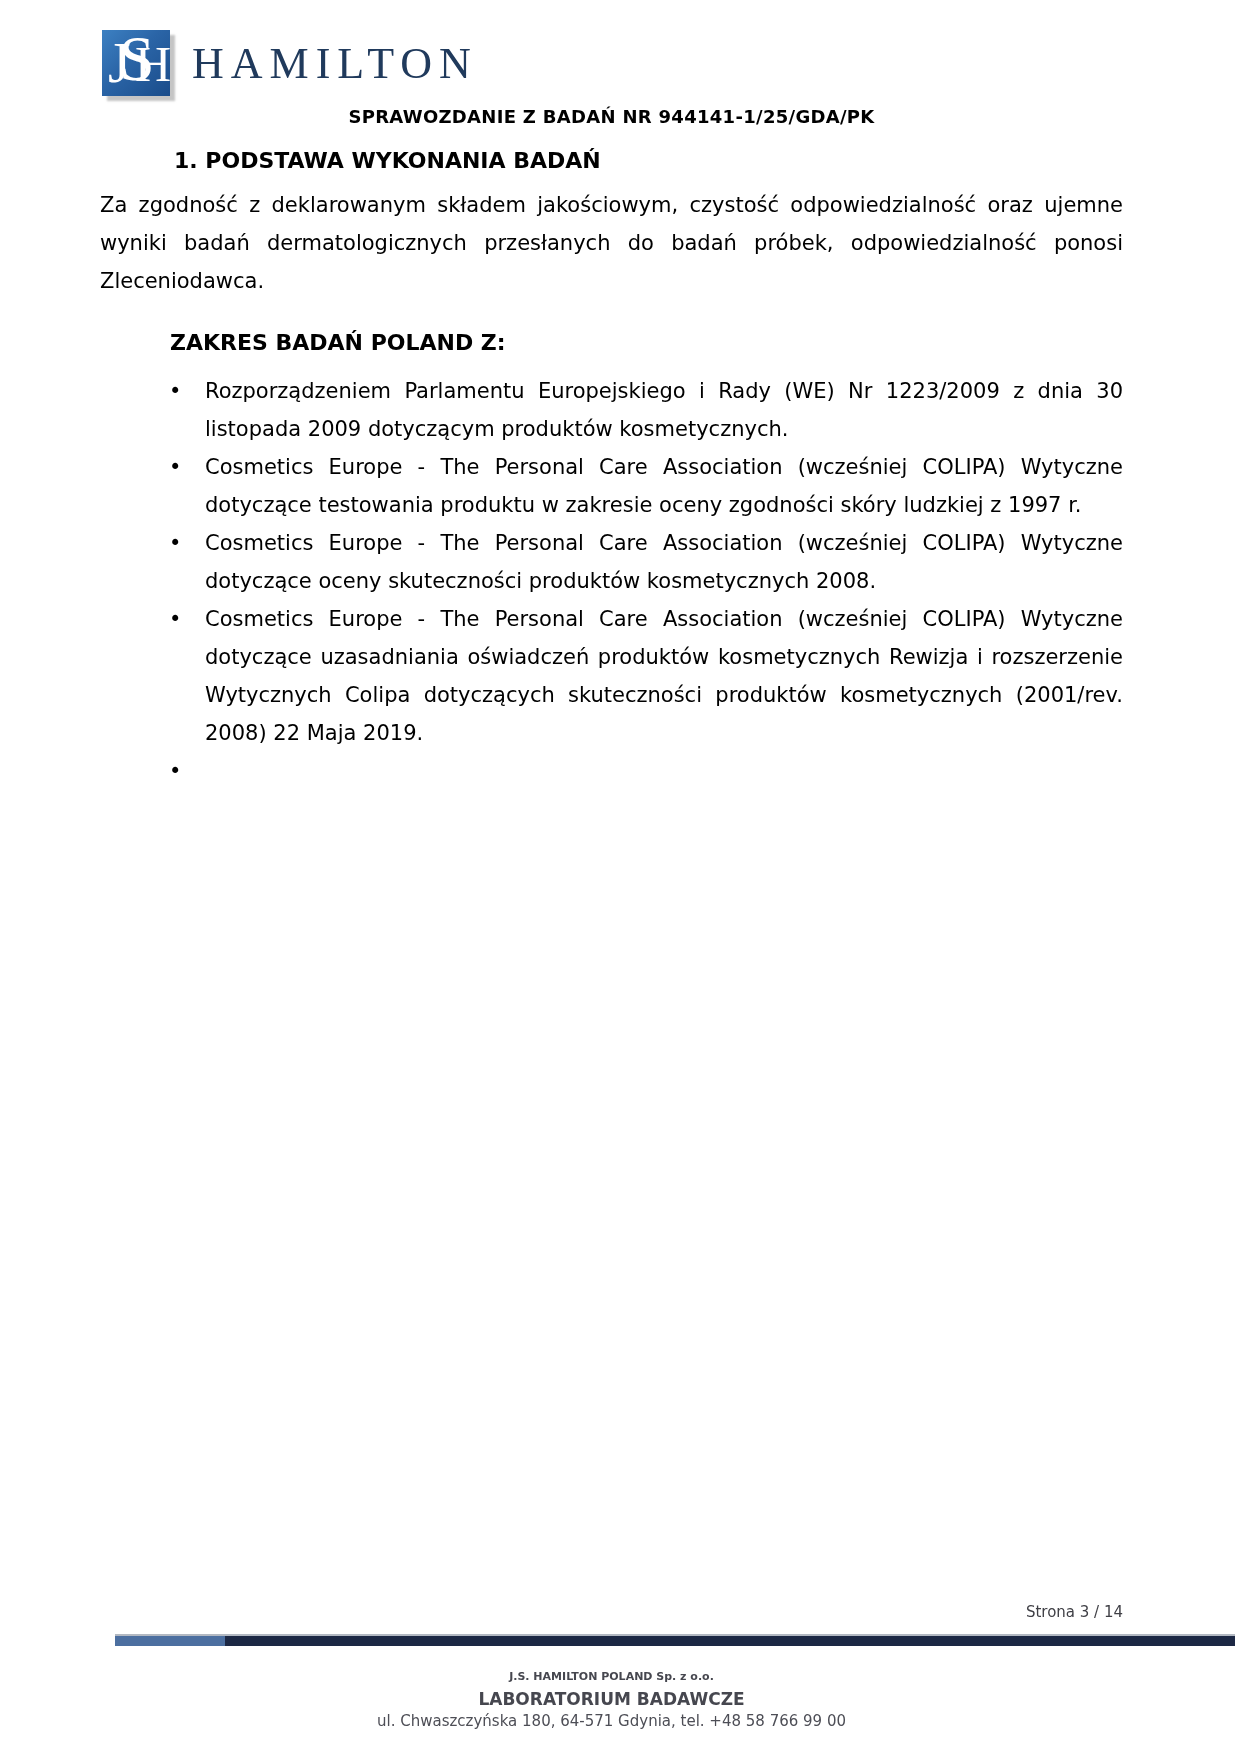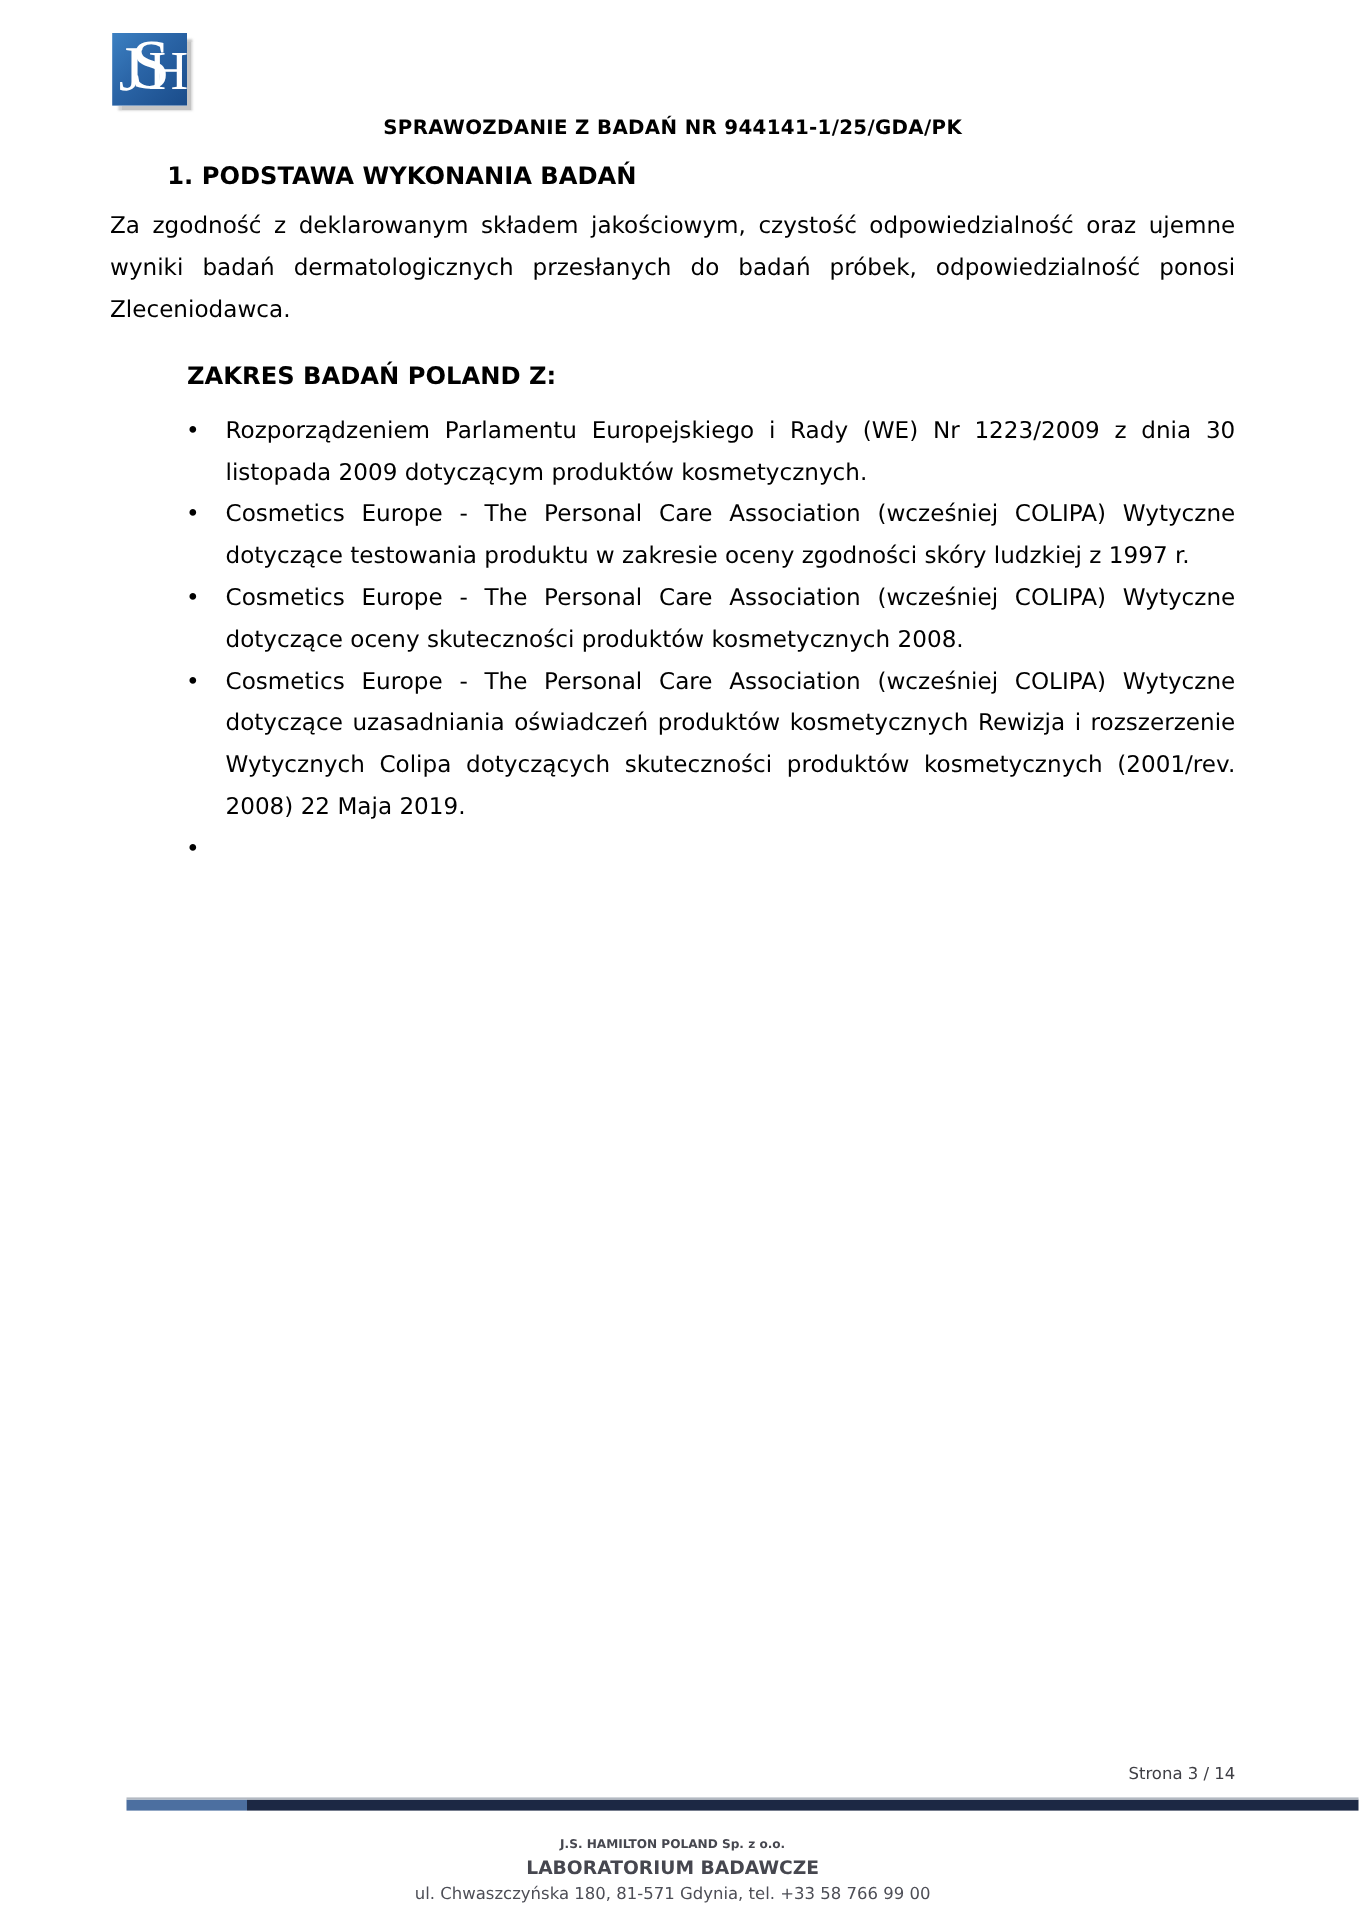--- a/index.html
+++ b/index.html
@@ -44,21 +44,21 @@
   
   .report-title {
     position: absolute;
     left: 100px; top: 106px; width: 1023px;
     text-align: center;
     font-size: 18px; font-weight: bold;
     letter-spacing: 0.3px;
   }
   .section-heading {
     position: absolute;
-    left: 152px; top: 148px;
+    left: 174px; top: 148px;
     font-size: 22px; font-weight: bold;
   }
 
   
   .lead-paragraph {
     position: absolute;
     left: 100px; top: 186px; width: 1023px;
     font-size: 21px; line-height: 38px;
     text-align: justify;
   }
@@ -113,20 +113,21 @@
 <body>
 
 <div class="page">
 
   <div class="logo-wrap">
     <div class="logo-square">
       <span class="logo-j">J</span>
       <span class="logo-s">S</span>
       <span class="logo-h">H</span>
     </div>
+    <div class="brand-name">HAMILTON</div>
   </div>
 
   <div class="report-title">SPRAWOZDANIE Z BADAŃ NR 944141-1/25/GDA/PK</div>
 
   <div class="section-heading">1. PODSTAWA WYKONANIA BADAŃ</div>
 
   <div class="lead-paragraph">Za zgodność z deklarowanym składem jakościowym, czystość odpowiedzialność oraz ujemne wyniki badań dermatologicznych przesłanych do badań próbek, odpowiedzialność ponosi Zleceniodawca.</div>
 
   <div class="scope-heading">ZAKRES BADAŃ POLAND Z:</div>
 
@@ -150,16 +151,16 @@
     <li>
       <span class="bullet-marker">•</span>
     </li>
   </ul>
 
   <div class="page-number">Strona 3 / 14</div>
   <div class="footer-bar"></div>
   <div class="footer-block">
     <div class="footer-company">J.S. HAMILTON POLAND Sp. z o.o.</div>
     <div class="footer-lab">LABORATORIUM BADAWCZE</div>
-    <div class="footer-address">ul. Chwaszczyńska 180, 81-571 Gdynia, tel. +33 58 766 99 00</div>
+    <div class="footer-address">ul. Chwaszczyńska 180, 64-571 Gdynia, tel. +48 58 766 99 00</div>
   </div>
 
 </div>
 
 </body></html>

